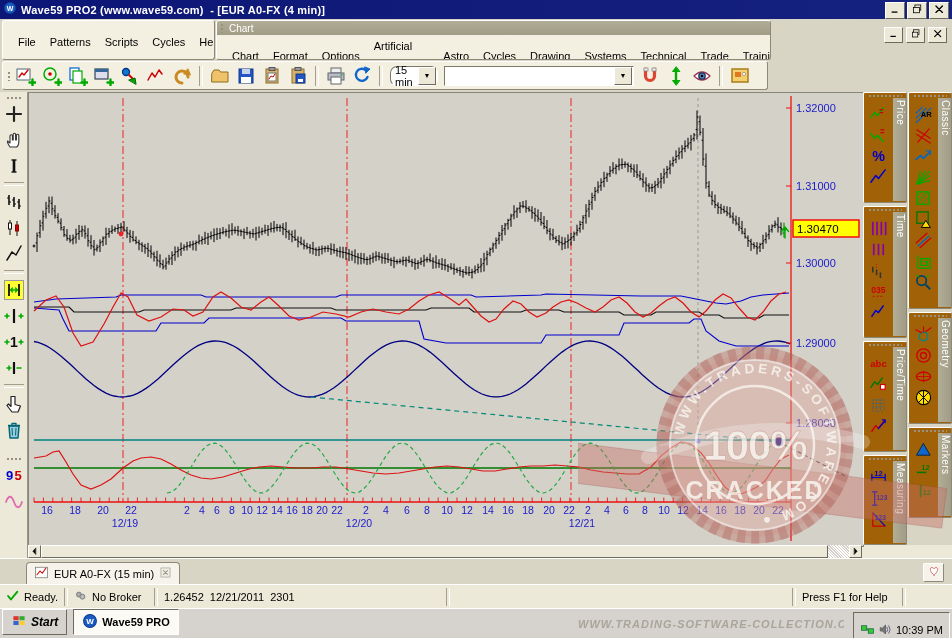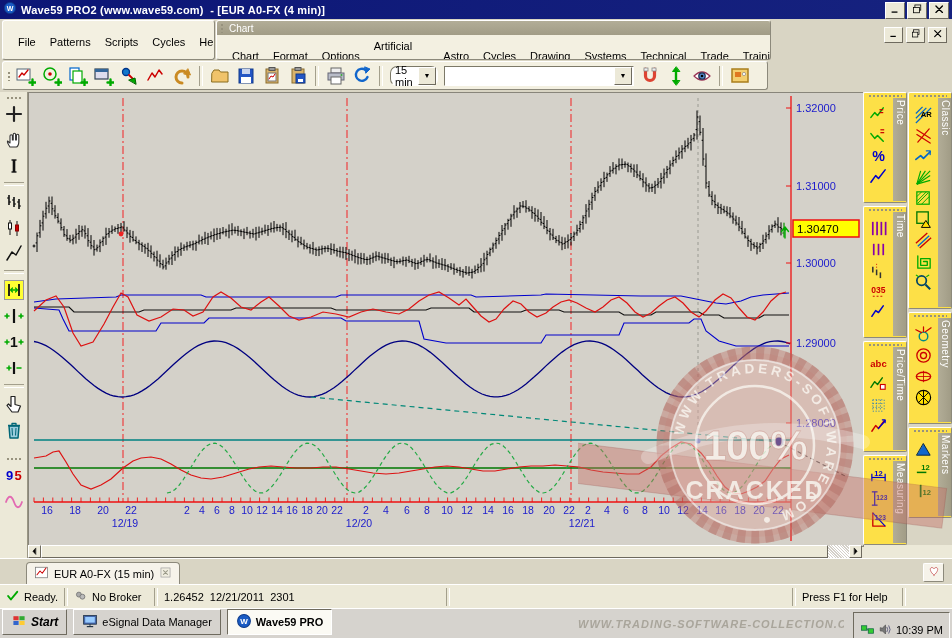--- a/index.html
+++ b/index.html
@@ -29,21 +29,21 @@
   .droparrow{width:16px;height:16px;margin:1px;background:#ece9d8;border:1px solid;border-color:#fff #6e6a5e #6e6a5e #fff;display:flex;align-items:center;justify-content:center;font-size:7px;color:#000;}
   
   .leftstrip{position:absolute;left:0;top:92px;width:28px;height:466px;background:#ece9d8;border-right:1px solid #9a9684;box-sizing:border-box;display:flex;flex-direction:column;align-items:center;padding-top:3px;}
   .lsbtn{width:24px;height:24px;display:flex;align-items:center;justify-content:center;margin:1px 0;}
   .lssep{width:20px;height:2px;border-top:1px solid #a39f8c;border-bottom:1px solid #fff;margin:3px 0;}
   
   .chartpanel{position:absolute;left:28px;top:92px;width:834px;height:453px;border:1px solid #88857a;box-sizing:content-box;background:#d4d1c9;}
   
   .rightpanels{position:absolute;left:863px;top:92px;width:89px;height:453px;background:#d9d5c4;display:flex;gap:1px;}
   .pcol{width:44px;display:flex;flex-direction:column;gap:3px;}
-  .panel{background:#fde047;border:1px solid;border-color:#fff #8c897b #8c897b #fff;border-radius:2px;position:relative;}
+  .panel{background:#a16207;border:1px solid;border-color:#fff #8c897b #8c897b #fff;border-radius:2px;position:relative;}
   .pcap{position:absolute;right:0;top:5px;bottom:1px;width:13px;background:linear-gradient(90deg,#b2ad97,#a19c86);color:#fff;font-size:10px;writing-mode:vertical-rl;text-align:left;padding-top:2px;letter-spacing:.5px;overflow:hidden;}
   .picons{margin-right:13px;display:flex;flex-direction:column;align-items:center;padding-top:5px;}
   .pibtn{width:24px;height:21px;display:flex;align-items:center;justify-content:center;}
   
   .hscroll{position:absolute;left:28px;top:545px;width:834px;height:13px;background:#f0eee6;display:flex;}
   .sbtn{width:13px;height:13px;background:#ece9d8;border:1px solid;border-color:#fff #6e6a5e #6e6a5e #fff;box-sizing:border-box;display:flex;align-items:center;justify-content:center;}
   .sthumb{width:787px;height:13px;background:#ece9d8;border:1px solid;border-color:#fff #6e6a5e #6e6a5e #fff;box-sizing:border-box;}
   .strack{width:21px;height:13px;background:repeating-linear-gradient(45deg,#fff 0 1px,#d4d0c8 1px 2px);}
   
   .tabbar{position:absolute;left:0;top:558px;width:952px;height:26px;background:#d9d5c4;border-top:1px solid #fff;}
@@ -877,29 +877,20 @@
   <div class="taskbar">
     <div class="taskbtn start">
         <span id="ic-flag"><svg width="16" height="16" viewBox="0 0 20 20">
             <rect x="3" y="4" width="6.5" height="5" fill="#d33"></rect>
             <rect x="10.5" y="4" width="6.5" height="5" fill="#3a3"></rect>
             <rect x="3" y="10" width="6.5" height="5" fill="#36c"></rect>
             <rect x="10.5" y="10" width="6.5" height="5" fill="#fc3"></rect>
           </svg></span>
         <span>Start</span>
       </div>
-    <div class="taskbtn">
-        <span id="ic-esig"><svg width="16" height="16" viewBox="0 0 20 20">
-            <rect x="2" y="3" width="16" height="11" fill="#46a" stroke="#234" stroke-width="1"></rect>
-            <rect x="4" y="5" width="12" height="7" fill="#9cf"></rect>
-            <line x1="10" y1="14" x2="10" y2="16" stroke="#234" stroke-width="1.5"></line>
-            <line x1="6" y1="17" x2="14" y2="17" stroke="#234" stroke-width="1.5"></line>
-          </svg></span>
-        <span>eSignal Data Manager</span>
-      </div>
     <div class="taskbtn active">
         <span id="ic-w59"><svg width="16" height="16" viewBox="0 0 20 20">
             <circle cx="10" cy="10" r="8" fill="#1a5bc4" stroke="#0c3a8a" stroke-width="1.3"></circle>
             <text x="10" y="14" fill="#fff" font-size="10" font-weight="bold" text-anchor="middle">W</text>
           </svg></span>
         <span>Wave59 PRO</span>
       </div>
     <div class="tb-watermark">WWW.TRADING-SOFTWARE-COLLECTION.COM</div>
     <div class="tray">
       <span id="ic-net"><svg width="15" height="15" viewBox="0 0 20 20">

